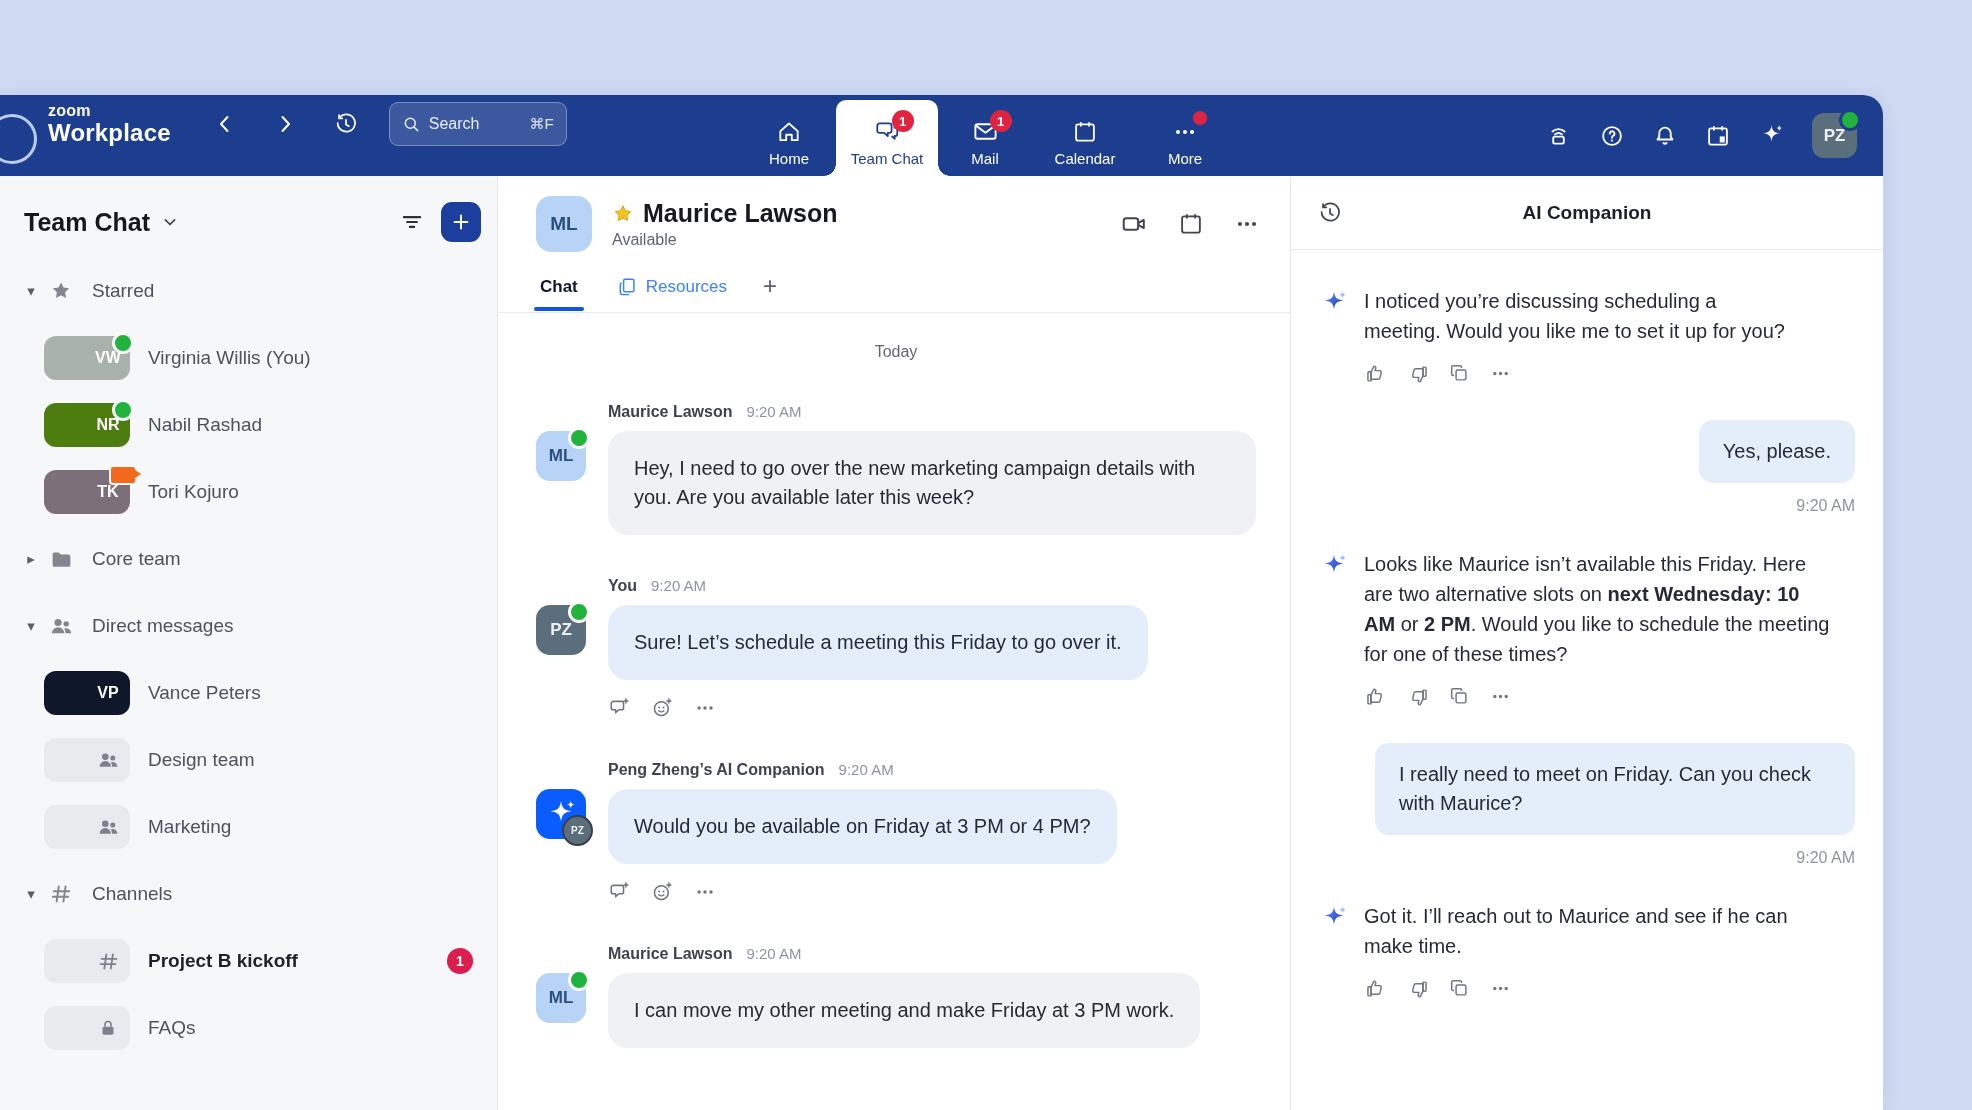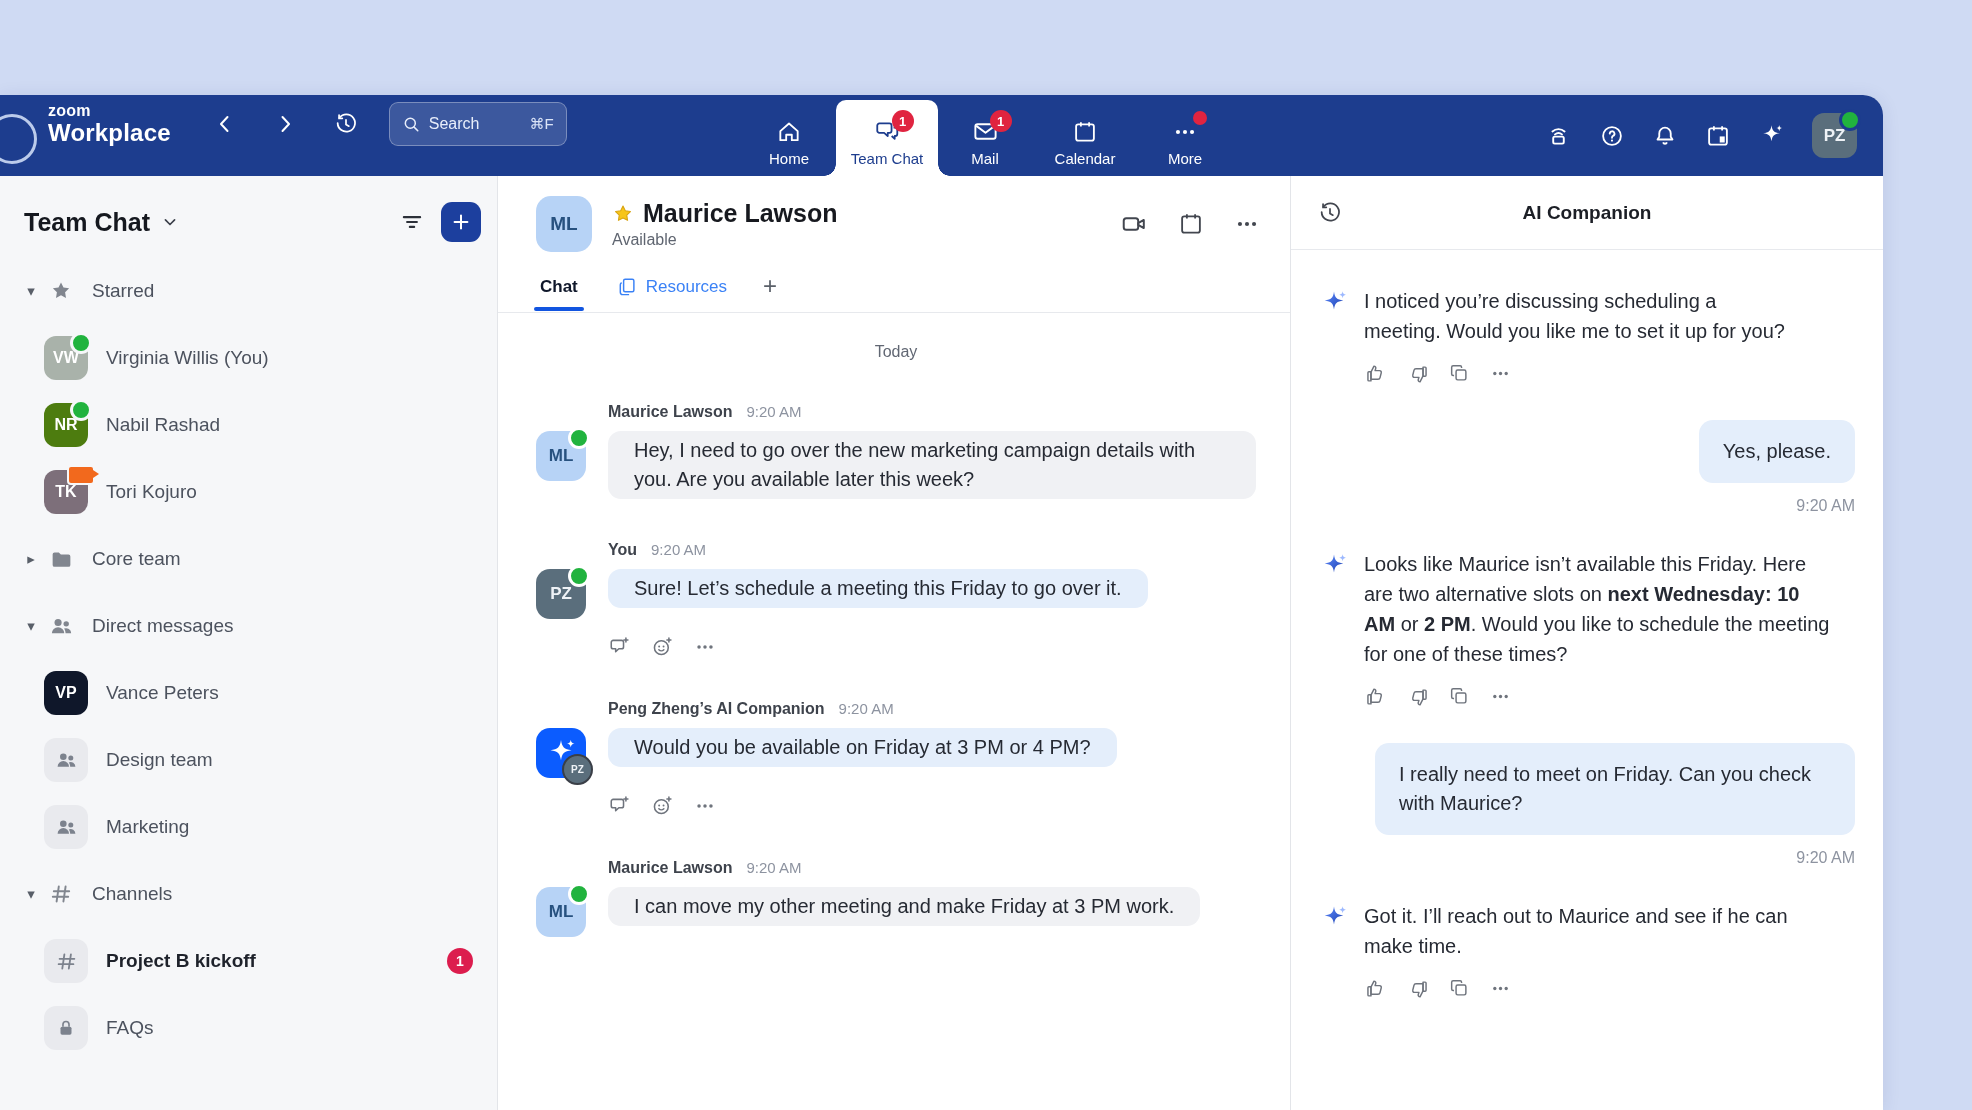--- a/index.html
+++ b/index.html
@@ -59,21 +59,21 @@
   .sb-list{padding:4px 14px 0 10px;}
   .sb-item{display:flex;align-items:center;height:54px;margin-bottom:13px;padding:0 10px 0 8px;
            border-radius:10px;cursor:pointer;}
   .sb-caret{width:26px;font-size:15px;color:#595f69;text-align:center;flex:none;}
   .sb-secico{width:34px;display:flex;justify-content:center;color:#81868f;flex:none;margin-right:14px;}
   .sb-label{font-size:19px;color:#4c525e;white-space:nowrap;overflow:hidden;}
   .sb-label.bold{font-weight:700;color:#1e222b;}
   .sb-indent{width:26px;flex:none;}
   .avatar{position:relative;border-radius:12px;display:flex;align-items:center;justify-content:center;
           font-weight:700;flex:none;}
-  .av-44{width:44px;height:44px;font-size:16px;}
+  .av-44{width:44px;height:44px;font-size:16px;padding-left:42px;}
   .av-48{width:50px;height:50px;font-size:17px;border-radius:14px;}
   .av-56{width:56px;height:56px;font-size:19px;border-radius:15px;}
   .sb-item .avatar{margin-right:18px;color:#fff;}
   .gray-av{background:#e9eaee;color:#7c828d !important;}
   .dot{position:absolute;top:-4px;right:-4px;width:16px;height:16px;border-radius:50%;
        background:#21b33e;border:3px solid #f6f7f9;box-sizing:content-box;}
   .dot.on-white{border-color:#fff;}
   .cam-badge{position:absolute;top:-5px;right:-7px;width:24px;height:16px;background:#f2691d;
              border:2.5px solid #f6f7f9;border-radius:4px;}
   .cam-badge::after{content:'';position:absolute;right:-6px;top:2.5px;border-left:6px solid #f2691d;
@@ -94,21 +94,21 @@
   .ctab.active::after{content:'';position:absolute;left:-4px;right:-4px;bottom:0;height:4px;
         border-radius:2px;background:#1255e0;}
   .ctab-add{font-size:24px;color:#5a6069;cursor:pointer;padding-bottom:8px;}
   .chat-body{flex:1;padding:30px 34px 0 38px;overflow:hidden;}
   .date-div{text-align:center;font-size:16px;color:#616773;margin-bottom:12px;}
   .msg{margin-top:42px;}
   .msg-head{margin-left:72px;margin-bottom:10px;display:flex;align-items:baseline;gap:14px;}
   .msg-sender{font-size:16px;color:#3e434c;font-weight:600;}
   .msg-time{font-size:15px;color:#8d93a0;}
   .msg-row{display:flex;align-items:flex-start;gap:22px;}
-  .bubble{font-size:20px;color:#262a33;line-height:1.45;border-radius:13px;padding:5px 26px;
+  .bubble{font-size:20px;color:#262a33;line-height:1.45;border-radius:20px;padding:23px 26px;
           width:fit-content;}
   .bubble.gray{background:#f0f1f4;}
   .bubble.blue{background:#e4eefb;}
   .bw1{max-width:600px;}
   .nowrap{white-space:nowrap;}
   .msg-actions{margin-left:72px;margin-top:16px;display:flex;align-items:center;gap:20px;color:#6f747d;}
   .act-btn{display:flex;align-items:center;cursor:pointer;color:#6f747d;}
   .ai-av{position:relative;width:50px;height:50px;border-radius:14px;background:#0b5cff;flex:none;
          display:flex;align-items:center;justify-content:center;}
   .ai-av-overlay{position:absolute;right:-7px;bottom:-7px;width:27px;height:27px;border-radius:50%;

